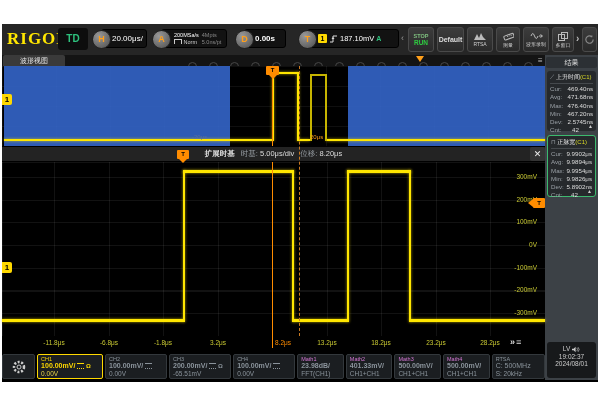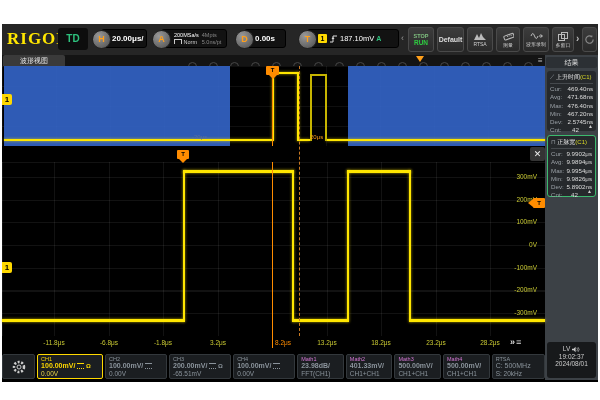--- a/index.html
+++ b/index.html
@@ -60,21 +60,21 @@
 <body>
 <div id="scene">
 
 <div id="screen">
 
   <div id="topbar">
     <span class="abs logo" style="left:5px;top:5px;">RIGOL</span>
     <div class="abs" style="left:56px;top:4px;width:30px;height:22px;background:#0d0d0d;border-radius:3px;color:#2ec27e;font-weight:bold;font-size:10px;text-align:center;line-height:22px;">TD</div>
 
     <div class="pillc" style="left:90px;">H</div>
-    <div class="pillbox" style="left:99px;width:46px;font-size:8px;font-weight:bold;">20.00μs/</div>
+    <div class="pillbox" style="left:99px;width:46px;font-size:8px;font-weight:normal;">20.00μs/</div>
 
     <div class="pillc" style="left:150px;">A</div>
     <div class="pillbox" style="left:159px;width:66px;padding-left:12px;">
       <div style="font-size:5.5px;line-height:7px;">
         <div style="color:#fff;">200MSa/s</div>
         <div style="color:#ccc;"><span style="display:inline-block;width:6px;height:4px;border:1px solid #ccc;border-bottom:none;"></span> <span>Norm</span></div>
       </div>
       <div style="font-size:5.5px;line-height:7px;margin-left:3px;color:#888;">
         <div>4Mpts</div>
         <div>5.0ns/pt</div>
@@ -165,20 +165,25 @@
 
     <div class="oline" style="left:270px;top:0;height:80px;"></div>
     <div class="ttag" style="left:264px;top:0;width:13px;height:9px;font-size:6px;line-height:9px;">T</div>
     <span class="abs" style="left:190px;top:68px;font-size:6px;color:#5a6f9e;z-index:5;">-20μs</span>
     <span class="abs" style="left:308px;top:68px;font-size:6px;color:#ff9f1a;z-index:5;">20μs</span>
     <div class="chbadge" style="top:28px;">1</div>
   </div>
 
   <div class="dline" style="left:297px;top:42px;height:270px;"></div>
 
+  <div id="zoombar">
+    <span style="font-weight:bold;">扩展时基</span>
+    <span><span style="color:#9aa0a6;">时基:</span> <span>5.00μs/div</span></span>
+    <span><span style="color:#9aa0a6;">位移:</span> <span>8.20μs</span></span>
+  </div>
   <div class="abs" style="left:528px;top:123px;width:15px;height:14px;background:#343434;color:#eee;font-size:9px;line-height:14px;text-align:center;z-index:9;border-radius:2px;">✕</div>
   <div class="ttag" style="left:175px;top:126px;width:12px;height:9px;font-size:6px;line-height:9px;z-index:9;">T</div>
 
   <div id="maingrid">
 
     <span class="vlabel" style="right:8px;top:11px;">300mV</span>
     <span class="vlabel" style="right:8px;top:34px;">200mV</span>
     <span class="vlabel" style="right:8px;top:56px;">100mV</span>
     <span class="vlabel" style="right:8px;top:79px;">0V</span>
     <span class="vlabel" style="right:8px;top:102px;">-100mV</span>

